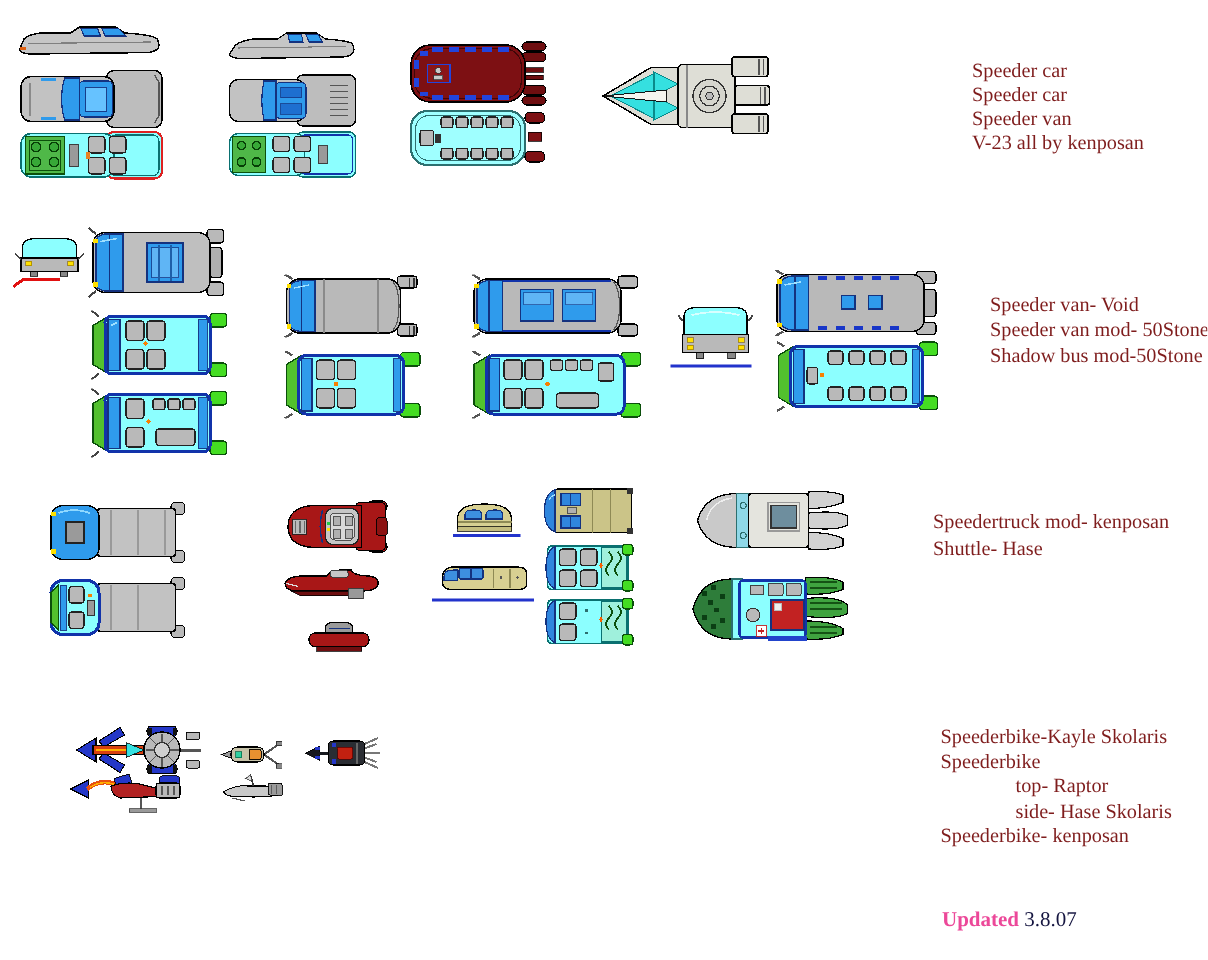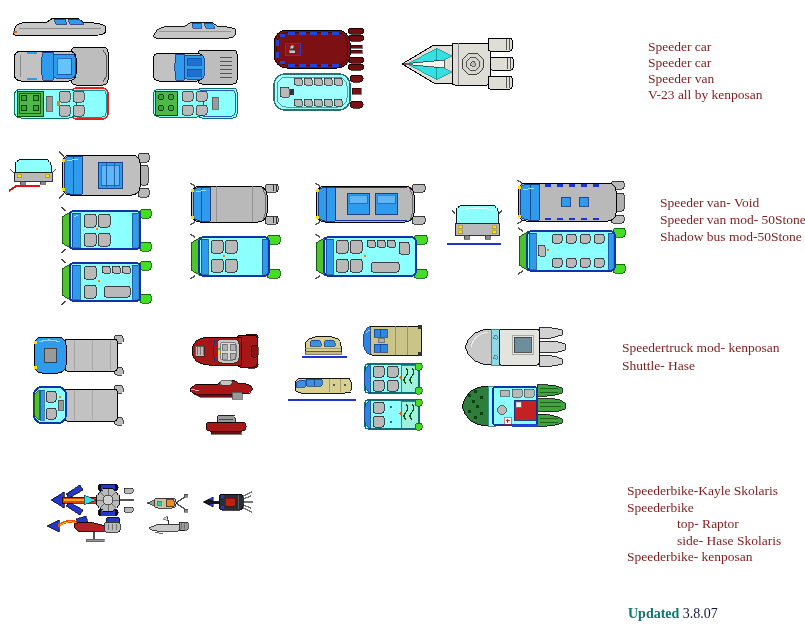--- a/index.html
+++ b/index.html
@@ -9,21 +9,21 @@
   .sprite svg{display:block;width:100%;height:100%;shape-rendering:crispEdges;}
   .gline{position:absolute;height:2px;background:#2233cc;}
   .caption{position:absolute;color:#7f1d1d;font-size:13.5px;white-space:nowrap;}
   .cap1{left:648px;top:39px;line-height:16px;}
   .cap2{left:660px;top:194px;line-height:17px;}
   .cap3{left:622px;top:339px;line-height:18px;}
   .cap4{left:627px;top:483px;line-height:16.5px;}
   .indent{padding-left:50px;}
   .sans{font-family:"Liberation Sans",sans-serif;font-size:12.5px;}
   .footer{position:absolute;left:628px;top:606px;font-size:14px;}
-  .updated{color:#0f766e;font-weight:bold;}
+  .updated{color:#ec4899;font-weight:bold;}
   .datestr{color:#151540;}
 </style>
 </head>
 <body>
 
 <div class="page">
 
   <div class="sprite" style="left:11px;top:16px;width:98px;height:25px">
     <svg viewBox="0 0 98 25">
       <path d="M2,17 L5,10 Q8,7 16,6 L36,6 L42,2 L66,2 L72,6 Q90,7 94,10 L95,14 Q95,18 88,19 L10,20 Q3,20 2,17 Z" fill="#C6C6C6" stroke="#000" stroke-width="1"></path>

